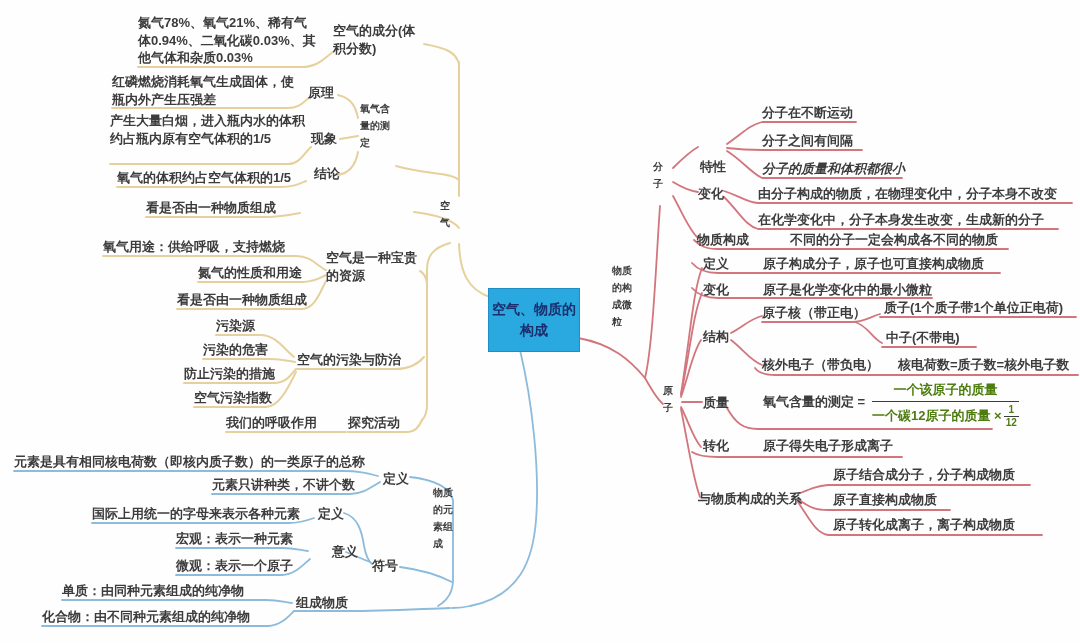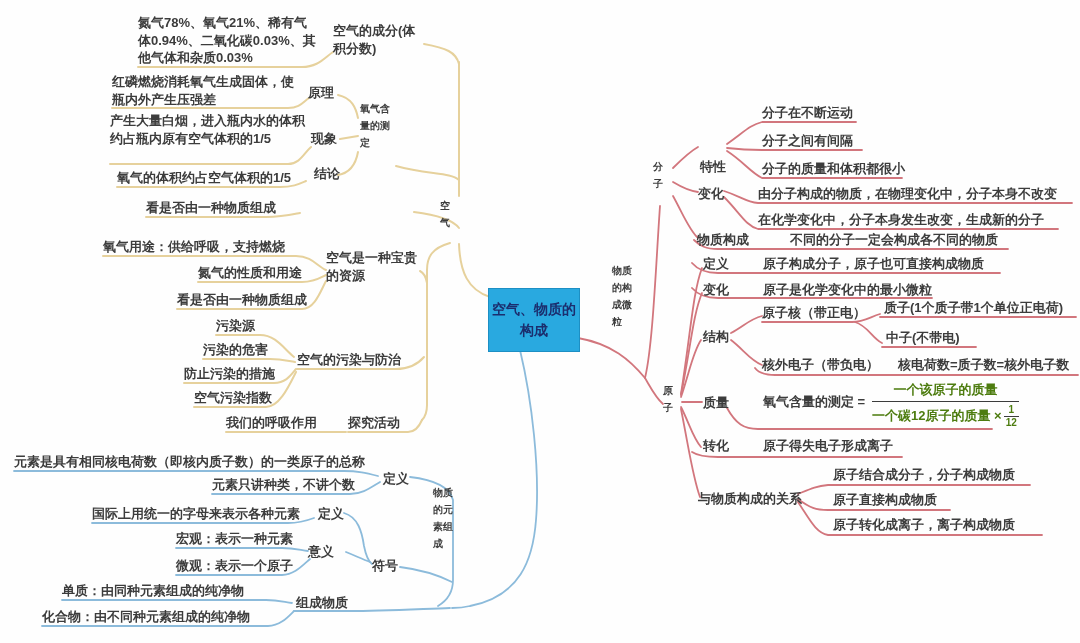--- a/index.html
+++ b/index.html
@@ -143,21 +143,21 @@
 
   <div class="t" style="left:226px;top:414px;">我们的呼吸作用</div>
   <div class="t" style="left:348px;top:414px;">探究活动</div>
 
   <div class="t v" style="left:612px;top:262px;width:20px;">物质的构成微粒</div>
   <div class="t v" style="left:653px;top:158px;width:17px;">分子</div>
 
   <div class="t" style="left:700px;top:138px;margin-top:20px;">特性</div>
   <div class="t" style="left:762px;top:104px;">分子在不断运动</div>
   <div class="t" style="left:762px;top:132px;">分子之间有间隔</div>
-  <div class="t" style="left:762px;top:160px;">分子的质量和体积都很小</div>
+  <div class="t" style="left:762px;top:160px;font-style:italic;">分子的质量和体积都很小</div>
 
   <div class="t" style="left:698px;top:185px;">变化</div>
   <div class="t" style="left:758px;top:185px;">由分子构成的物质，在物理变化中，分子本身不改变</div>
   <div class="t" style="left:758px;top:211px;">在化学变化中，分子本身发生改变，生成新的分子</div>
 
   <div class="t" style="left:697px;top:231px;">物质构成</div>
   <div class="t" style="left:790px;top:231px;">不同的分子一定会构成各不同的物质</div>
 
   <div class="t v" style="left:663px;top:382px;width:17px;">原子</div>
 
@@ -197,20 +197,20 @@
   <div class="t v" style="left:433px;top:484px;width:20px;">物质的元素组成</div>
 
   <div class="t" style="left:14px;top:453px;">元素是具有相同核电荷数（即核内质子数）的一类原子的总称</div>
   <div class="t" style="left:212px;top:476px;text-align:right;">元素只讲种类，不讲个数</div>
   <div class="t" style="left:383px;top:470px;">定义</div>
 
   <div class="t" style="left:92px;top:505px;">国际上用统一的字母来表示各种元素</div>
   <div class="t" style="left:318px;top:505px;">定义</div>
   <div class="t" style="left:176px;top:530px;">宏观：表示一种元素</div>
   <div class="t" style="left:176px;top:557px;">微观：表示一个原子</div>
-  <div class="t" style="left:308px;top:543px;">意义</div>
+  <div class="t" style="left:332px;top:543px;">意义</div>
   <div class="t" style="left:372px;top:557px;">符号</div>
 
   <div class="t" style="left:62px;top:582px;">单质：由同种元素组成的纯净物</div>
   <div class="t" style="left:42px;top:608px;">化合物：由不同种元素组成的纯净物</div>
   <div class="t" style="left:296px;top:594px;">组成物质</div>
 
 </div>
 
 </body></html>

